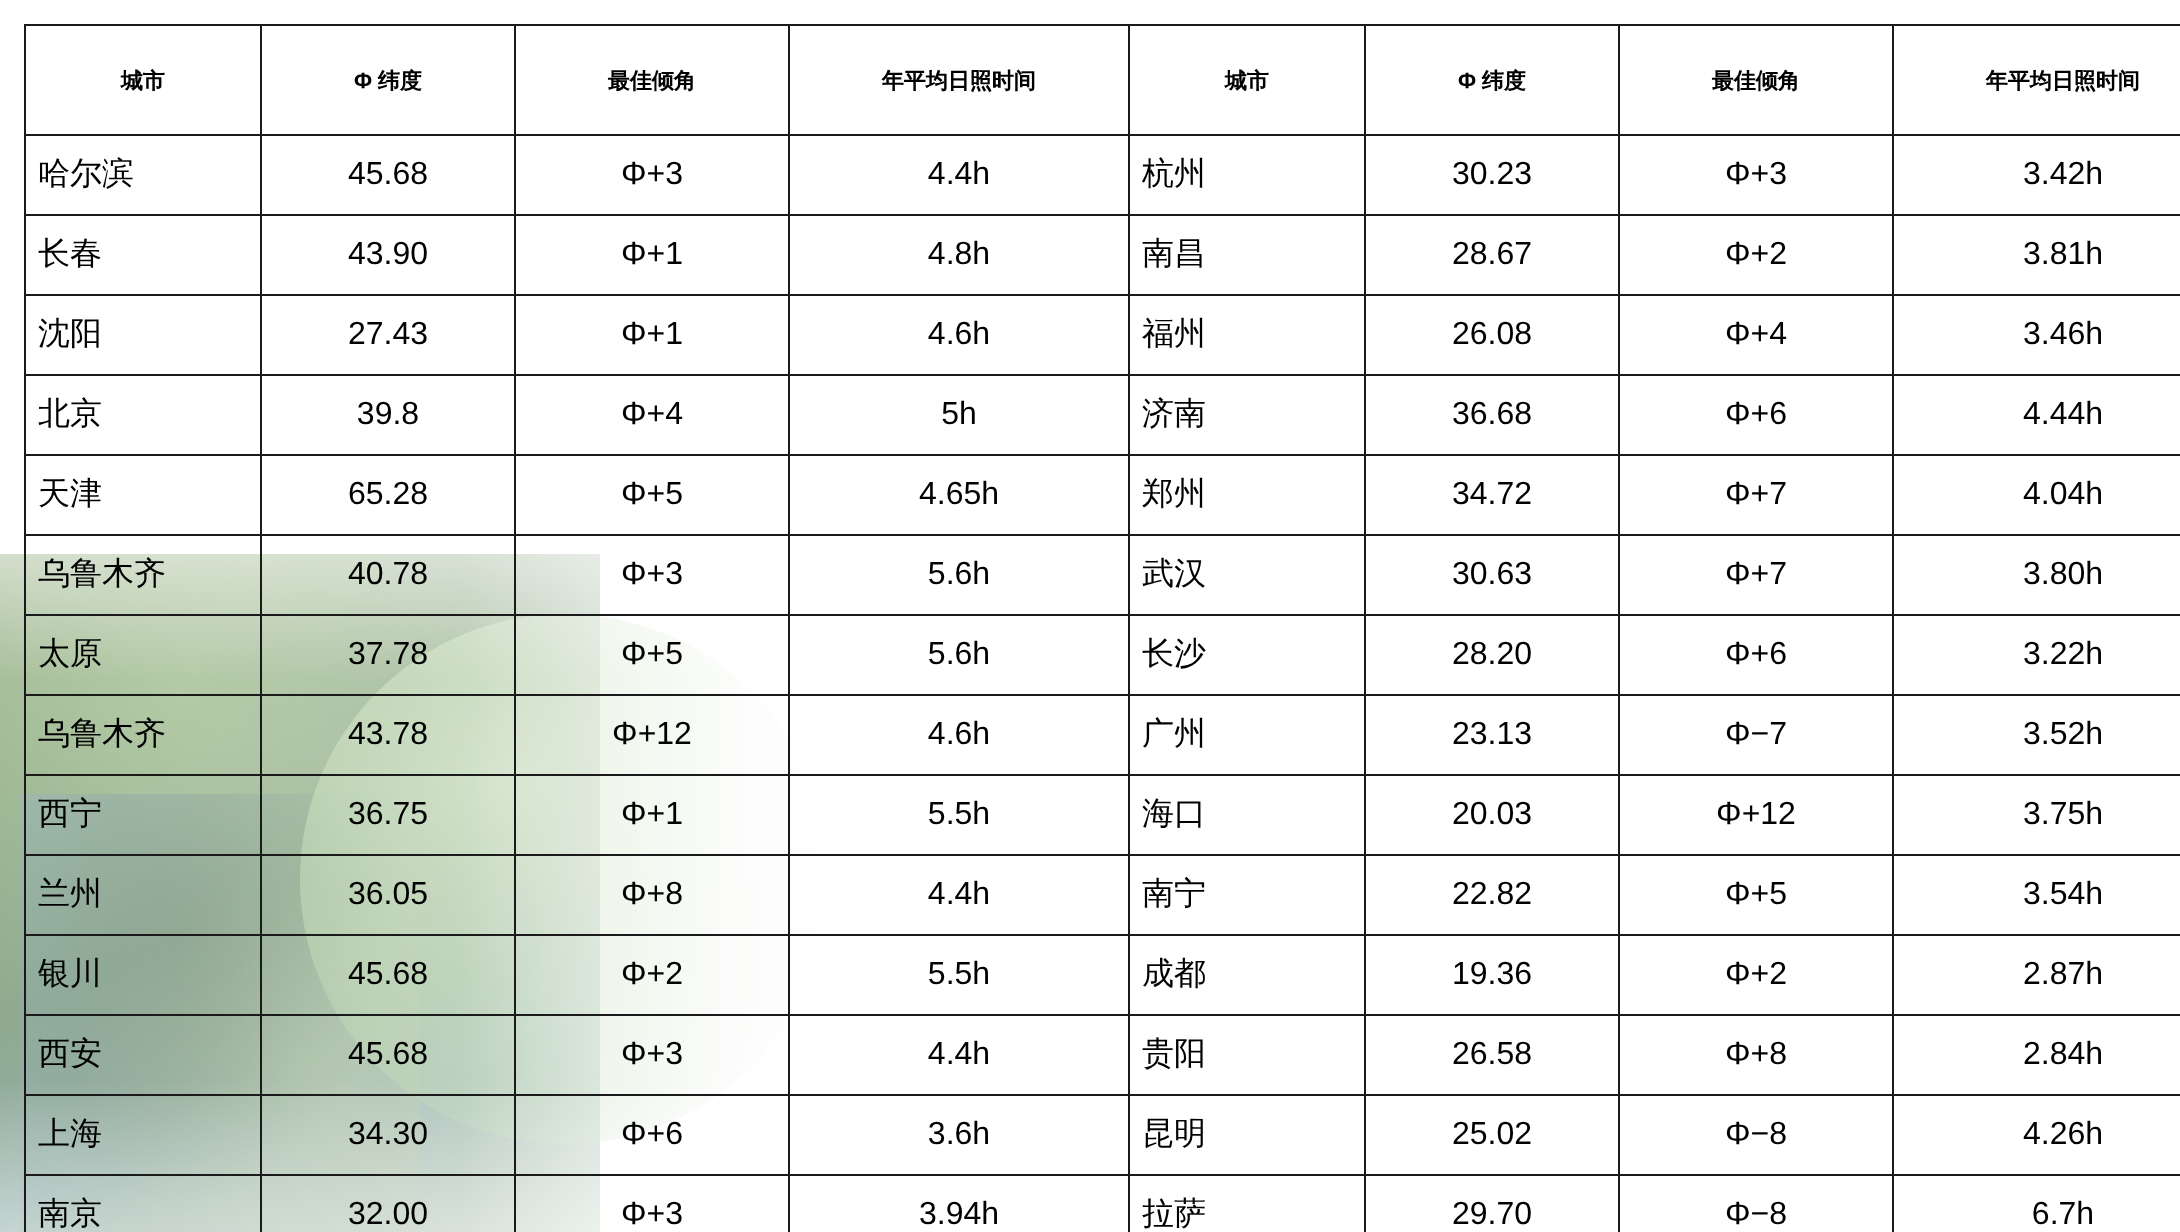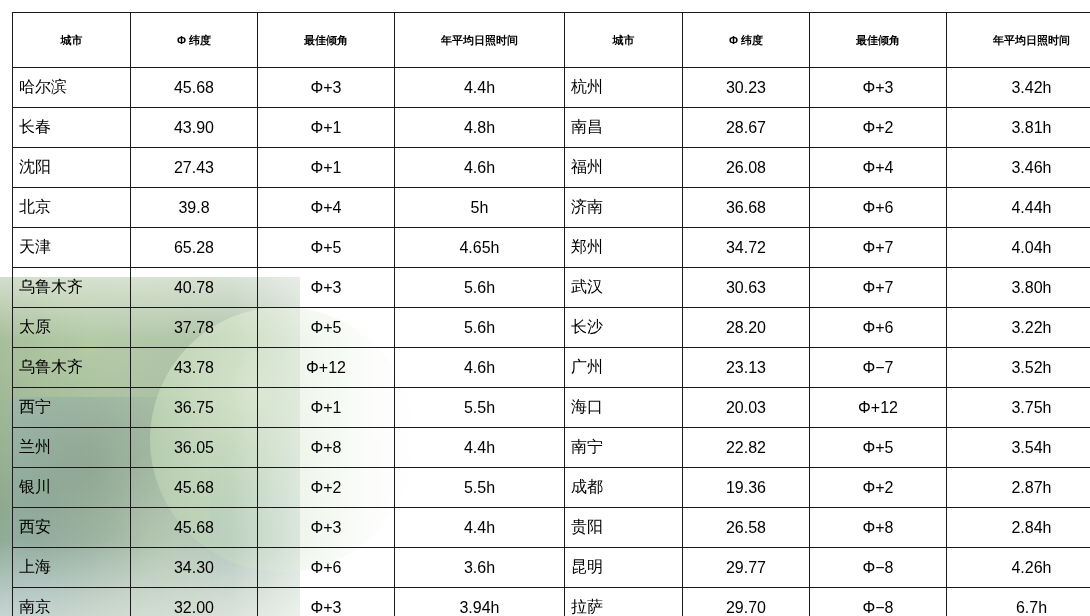--- a/index.html
+++ b/index.html
@@ -273,21 +273,21 @@
           <td class="num">26.58</td>
           <td class="angle">Φ+8</td>
           <td class="hours">2.84h</td>
         </tr>
         <tr>
           <td class="city">上海</td>
           <td class="num">34.30</td>
           <td class="angle">Φ+6</td>
           <td class="hours">3.6h</td>
           <td class="city">昆明</td>
-          <td class="num">29.77</td>
+          <td class="num">25.02</td>
           <td class="angle">Φ−8</td>
           <td class="hours">4.26h</td>
         </tr>
         <tr>
           <td class="city">南京</td>
           <td class="num">32.00</td>
           <td class="angle">Φ+3</td>
           <td class="hours">3.94h</td>
           <td class="city">拉萨</td>
           <td class="num">29.70</td>

